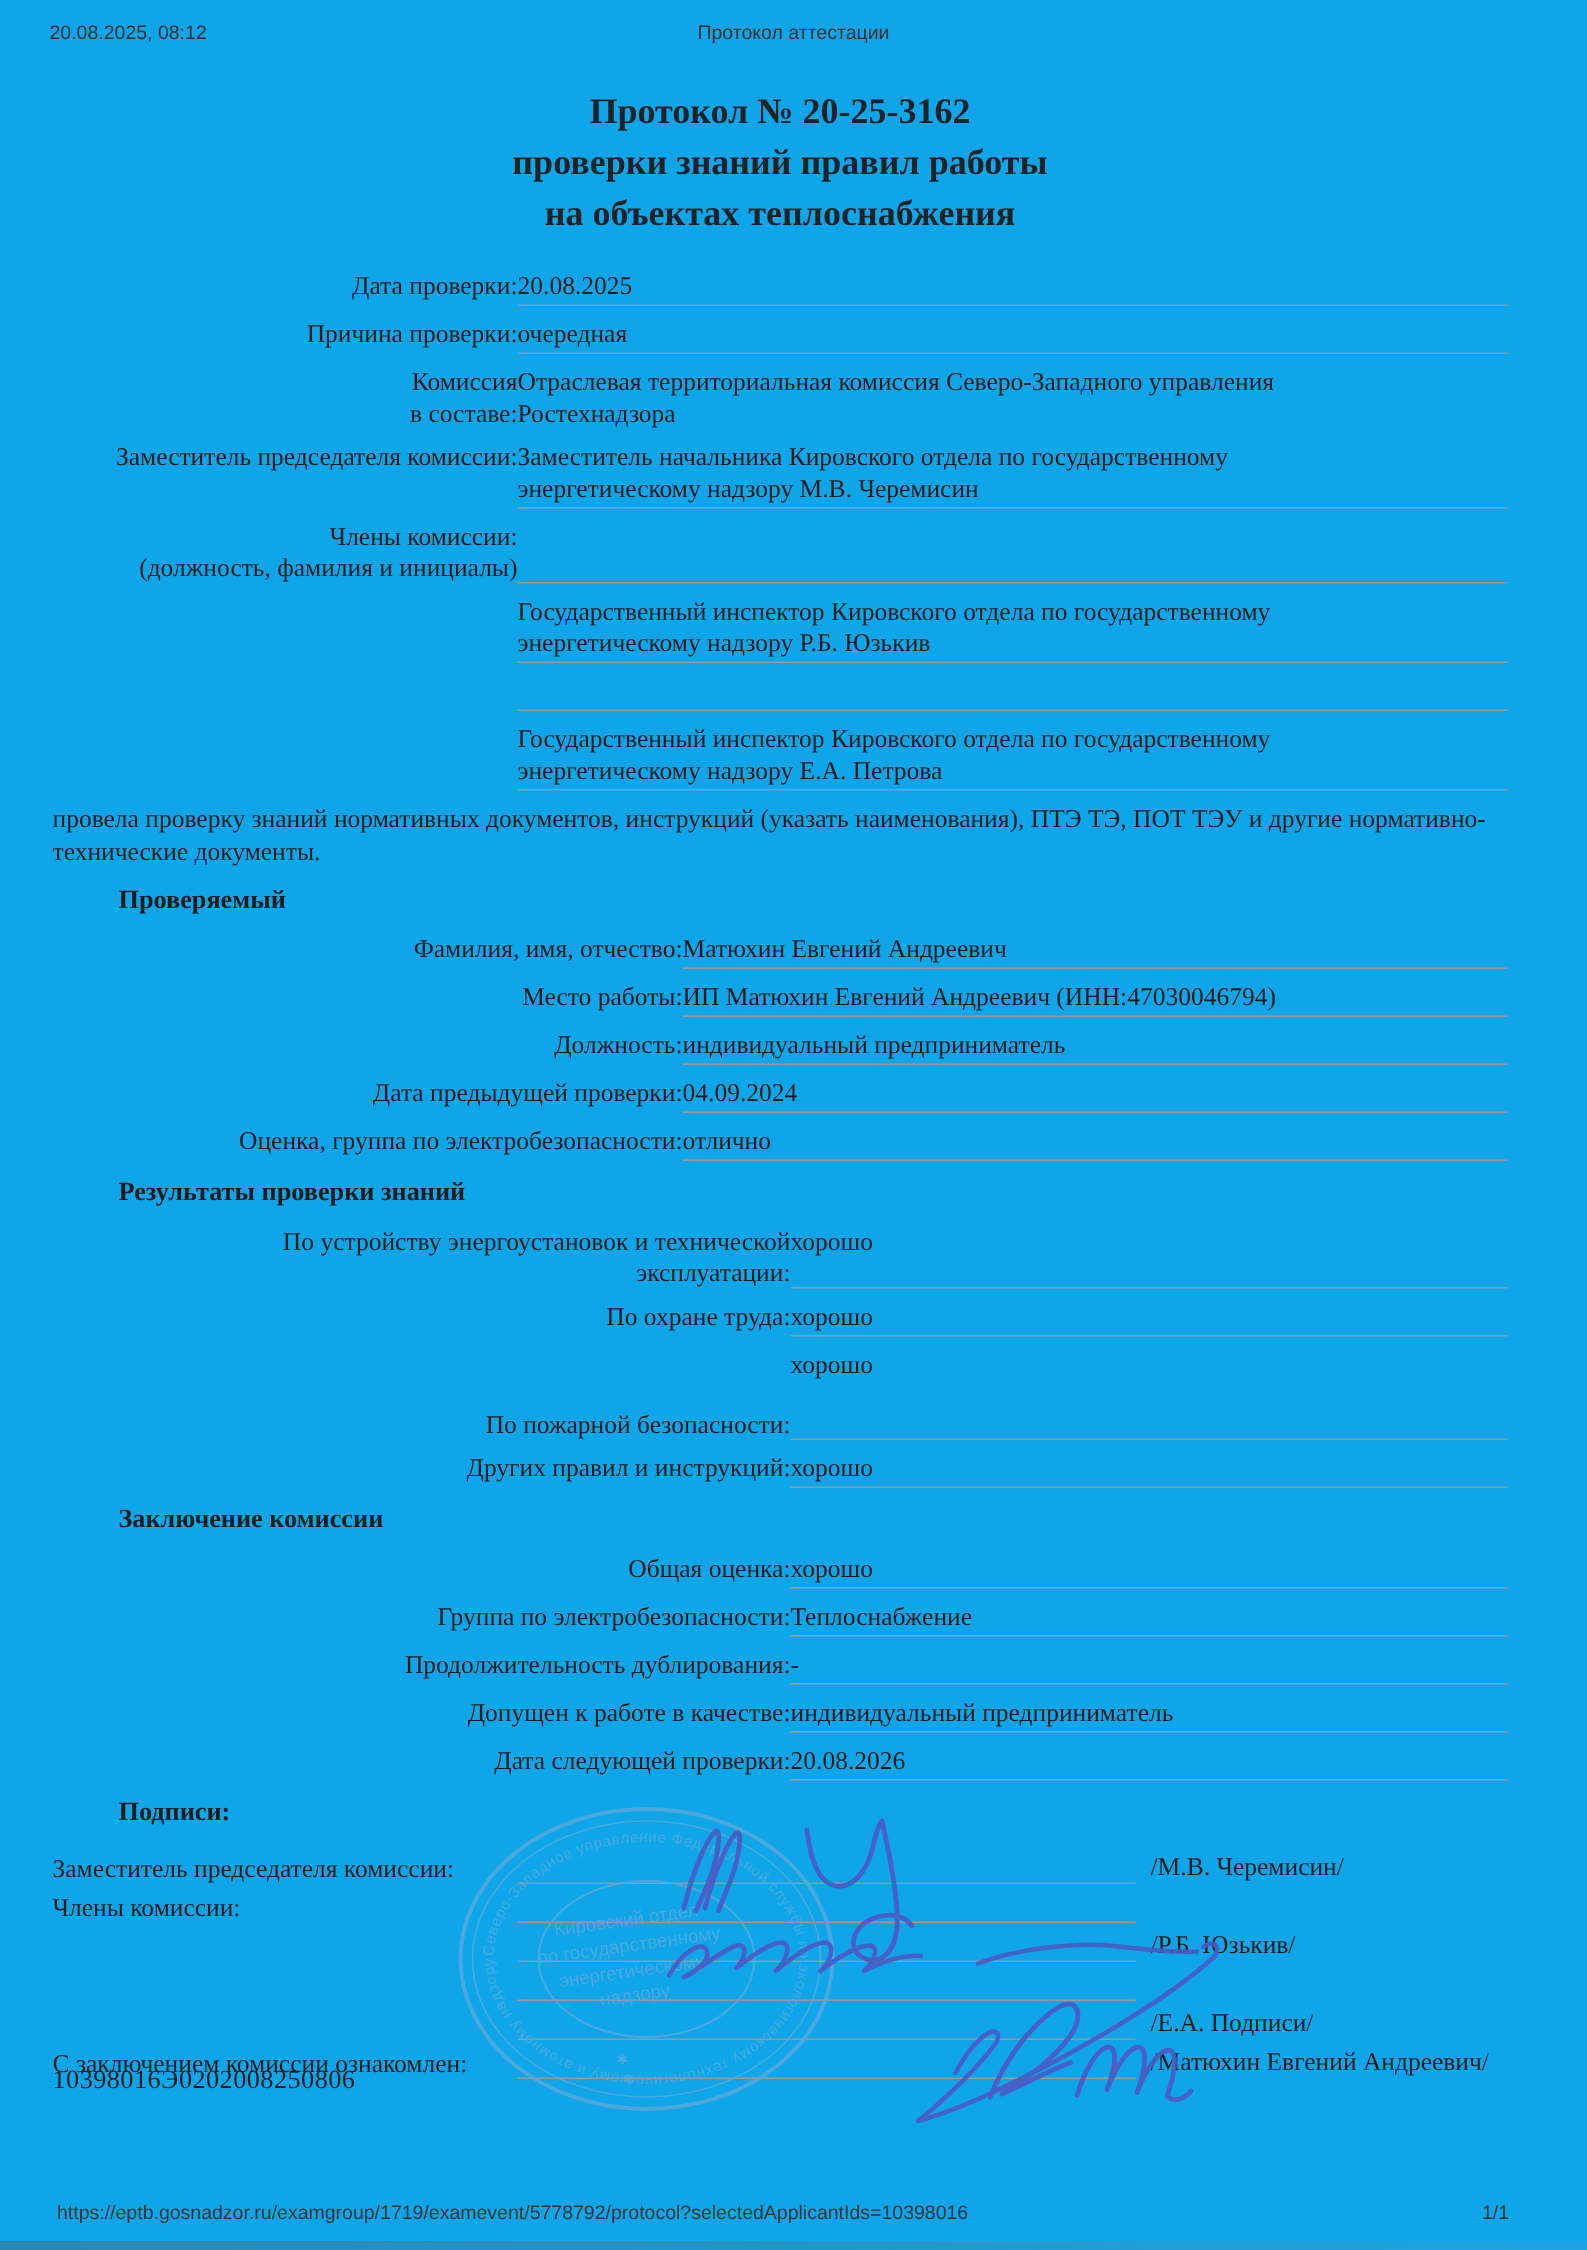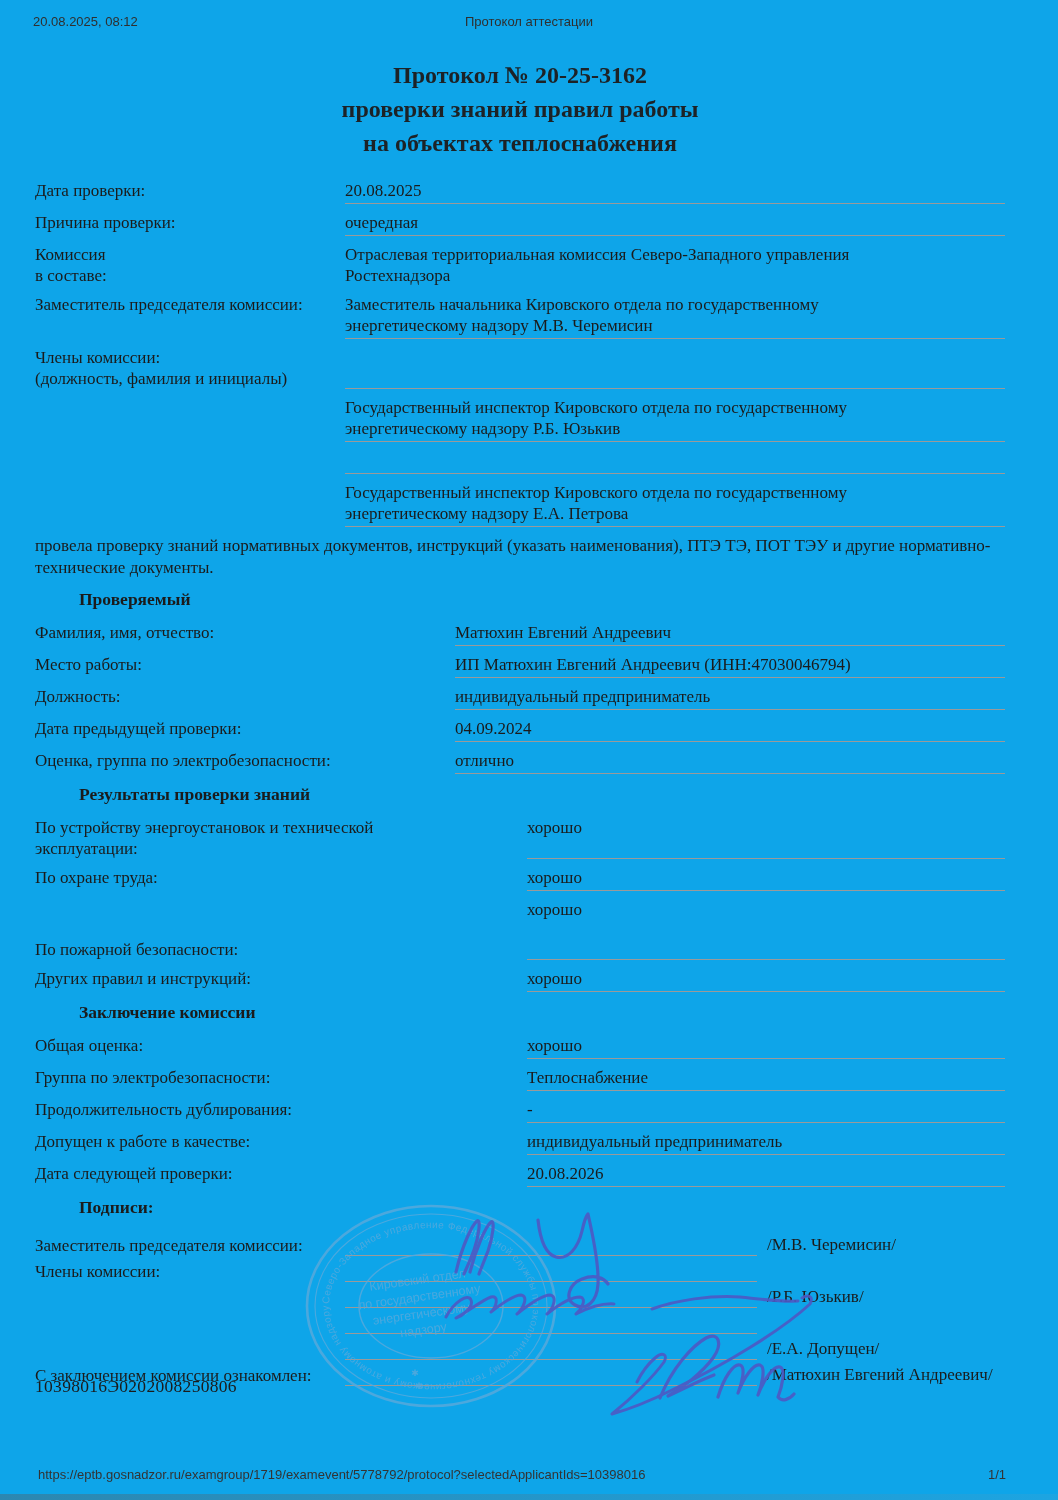--- a/index.html
+++ b/index.html
@@ -21,21 +21,21 @@
     background:linear-gradient(to right, rgba(90,90,90,.40), rgba(160,160,160,.10));}
 
   
   .doc{margin:0 53px 0 35px; position:relative;}
   .doc-title{margin:58px 0 20px 0; text-align:center; font-weight:bold;
     font-size:24px; line-height:34px; color:#1d2226;}
   .heading{font-weight:bold; font-size:17.5px; line-height:21px; margin:10px 0 12px 44px;}
   .para{font-size:17px; line-height:22px; margin:2px 0 8px 0;}
 
   .frow{display:flex; align-items:stretch; margin:0 0 8px 0; font-size:17px;}
-  .flabel{flex:0 0 auto;}
+  .flabel{flex:0 0 auto;text-align:right;}
   .fvalue{flex:1 1 auto;}
   .fvalue.u{border-bottom:1px solid #9a9a9a; padding-bottom:2px;}
   .tline{line-height:21px; min-height:21px; white-space:nowrap;}
 
   
   .sig-area{position:relative; margin-top:2px;}
   .srow{display:flex; align-items:flex-end; height:26px; font-size:17px;}
   .slabel{flex:0 0 310px; line-height:20px; white-space:nowrap;}
   .sline{flex:0 0 412px; align-self:stretch; border-bottom:1px solid #9a9a9a;}
   .sname{margin-left:10px; line-height:20px; padding-bottom:1px; white-space:nowrap;}
@@ -313,21 +313,21 @@
             <div class="sname">/Р.Б. Юзькив/</div>
           </div>
           <div class="srow">
             <div class="slabel">&nbsp;</div>
             <div class="sline"></div>
             <div class="sname"></div>
           </div>
           <div class="srow">
             <div class="slabel">&nbsp;</div>
             <div class="sline"></div>
-            <div class="sname">/Е.А. Допущен/</div>
+            <div class="sname">/Е.А. Подписи/</div>
           </div>
           <div class="srow">
             <div class="slabel">С заключением комиссии ознакомлен:</div>
             <div class="sline"></div>
             <div class="sname">/Матюхин Евгений Андреевич/</div>
           </div>
         </div>
     </div>
   </div>
 

